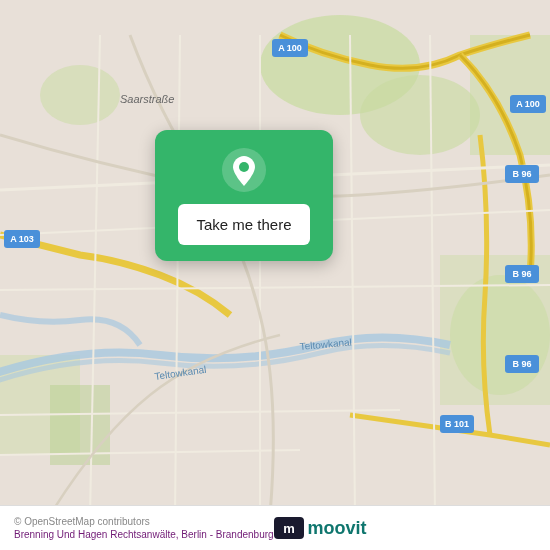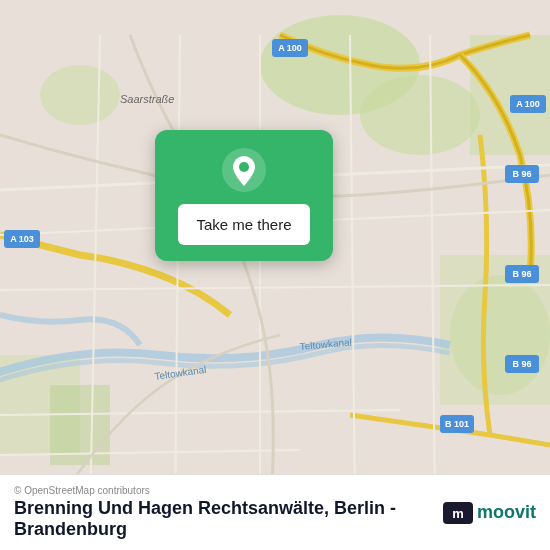--- a/index.html
+++ b/index.html
@@ -73,23 +73,23 @@
       align-items: center;
       justify-content: flex-start;
     }
 
     #bottom-info {
       display: flex;
       flex-direction: column;
     }
 
     #place-name {
-      font-size: 18px;
-      color: #0f172a;
-      font-weight: 700;
+      font-size: 10px;
+      color: #701a75;
+      font-weight: 400;
     }
 
     #copyright {
       font-size: 10px;
       color: #888;
       margin-bottom: 2px;
     }
 
     #moovit-logo {
       display: flex;

